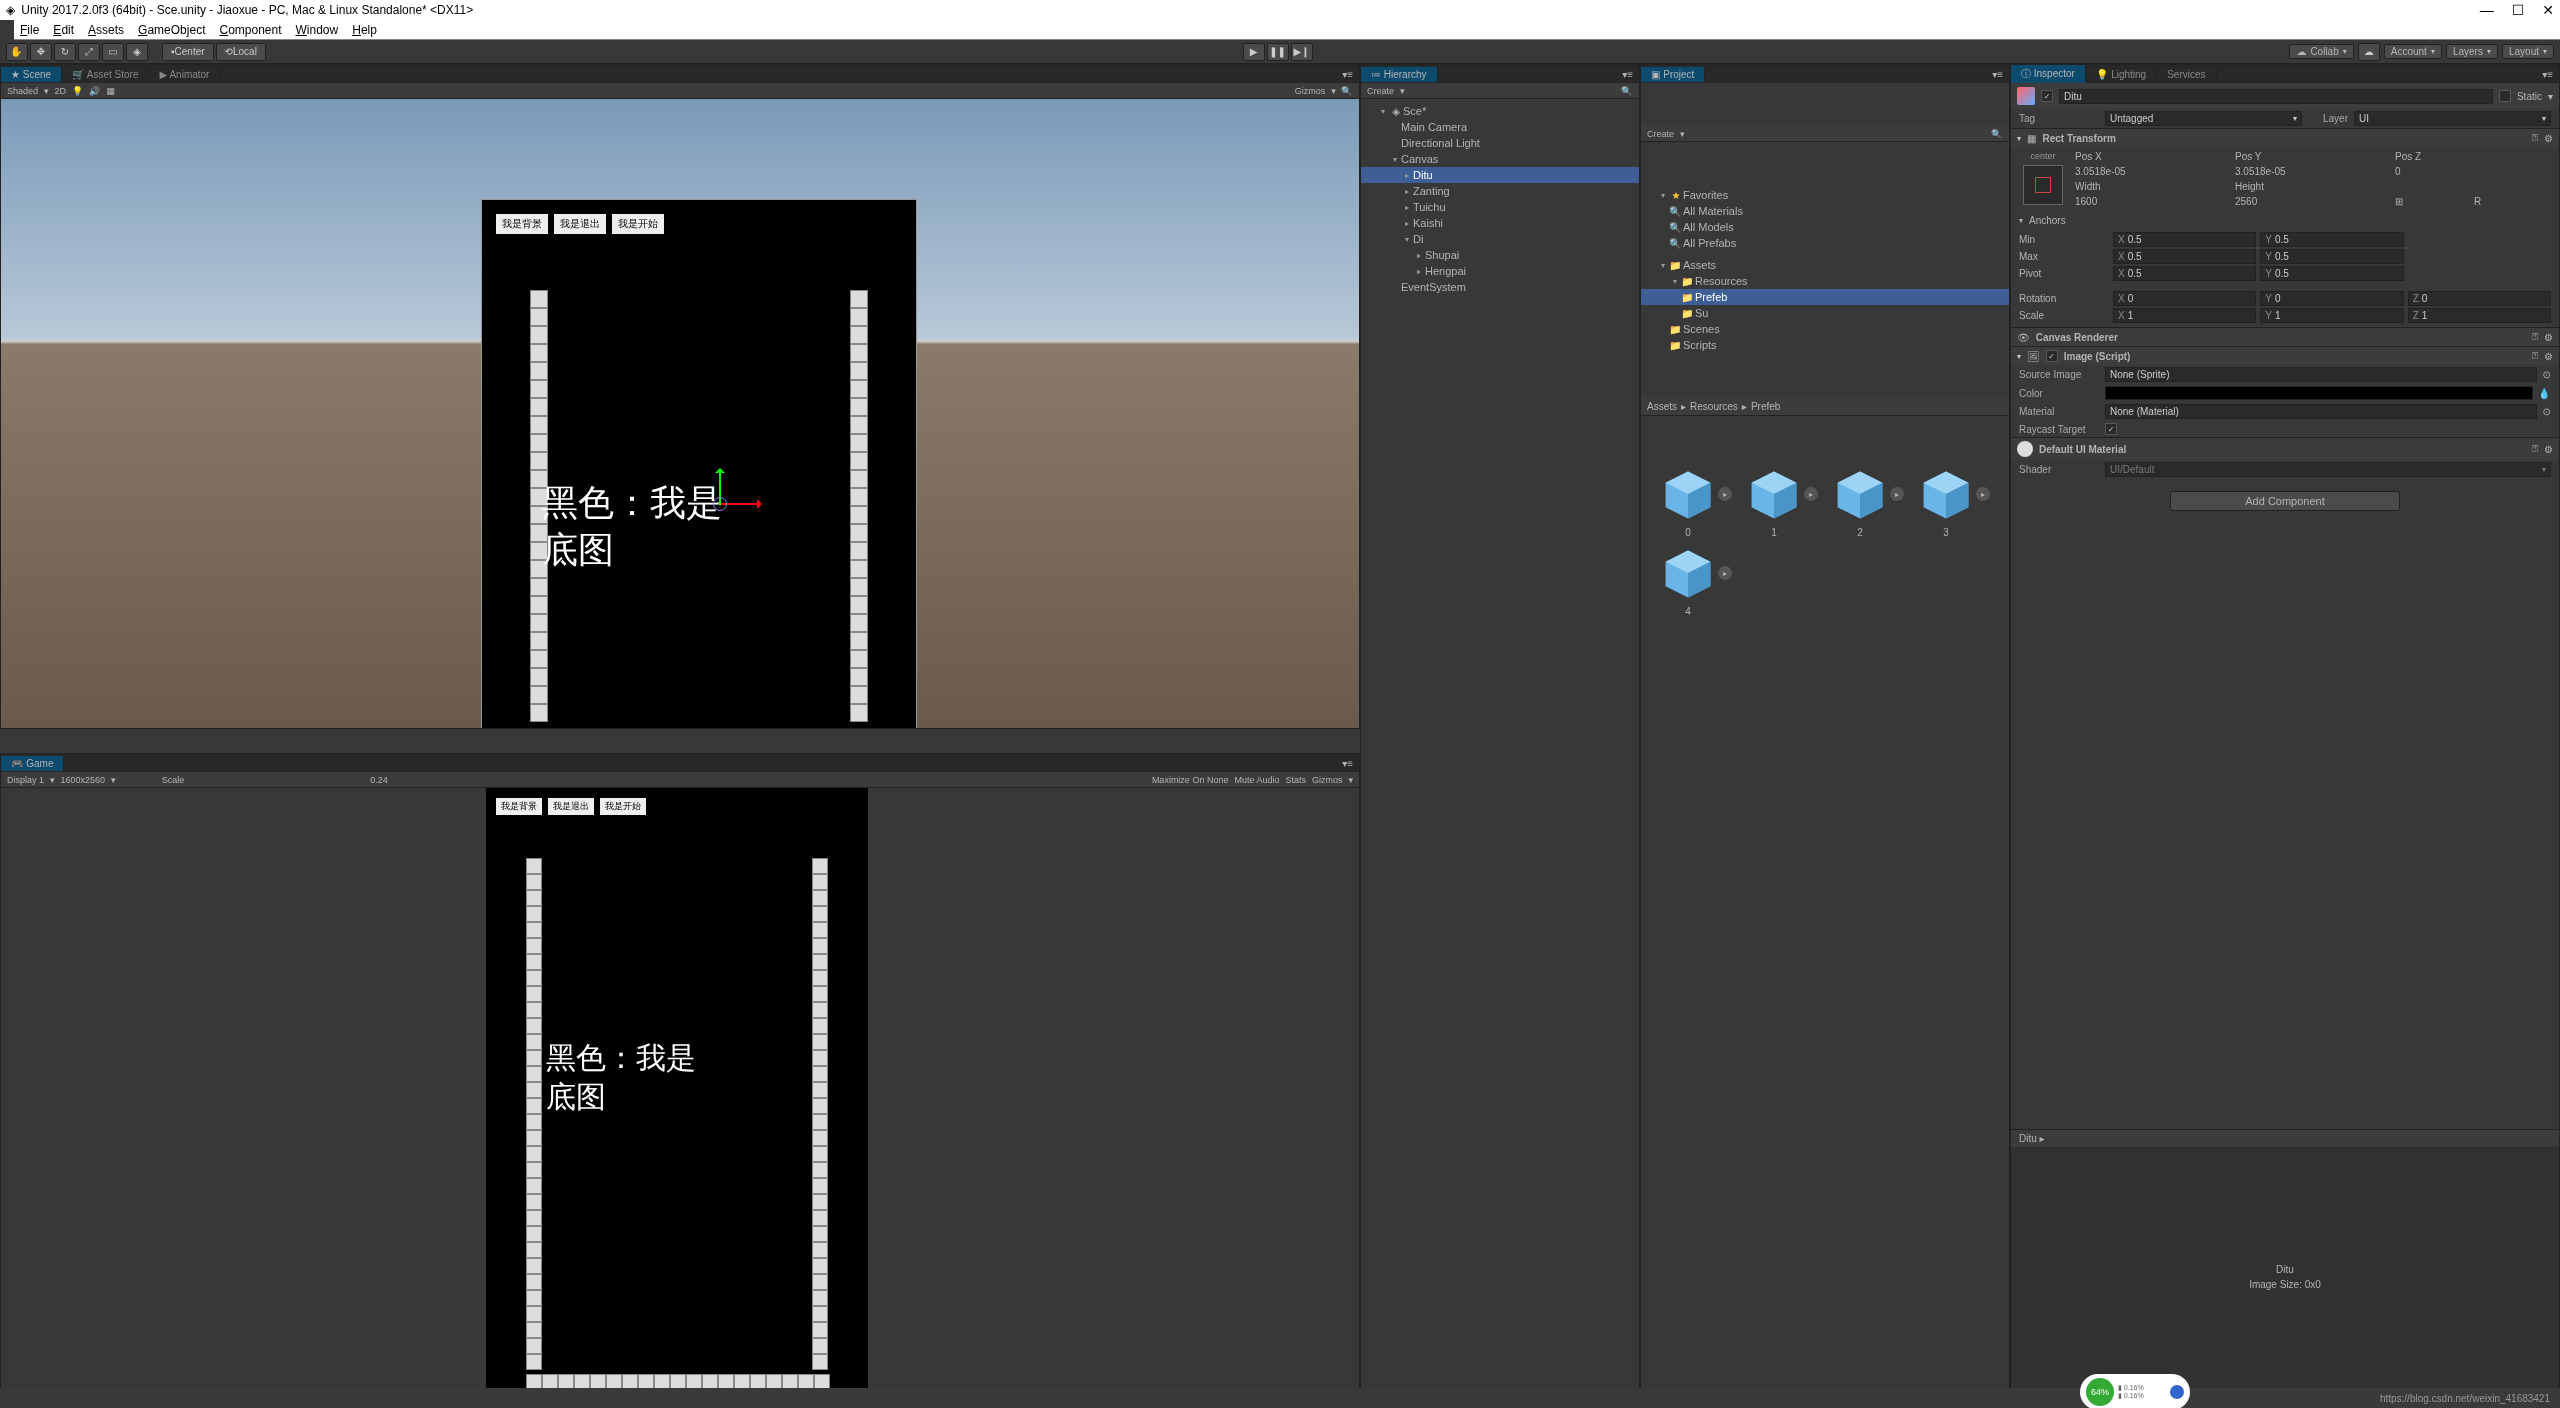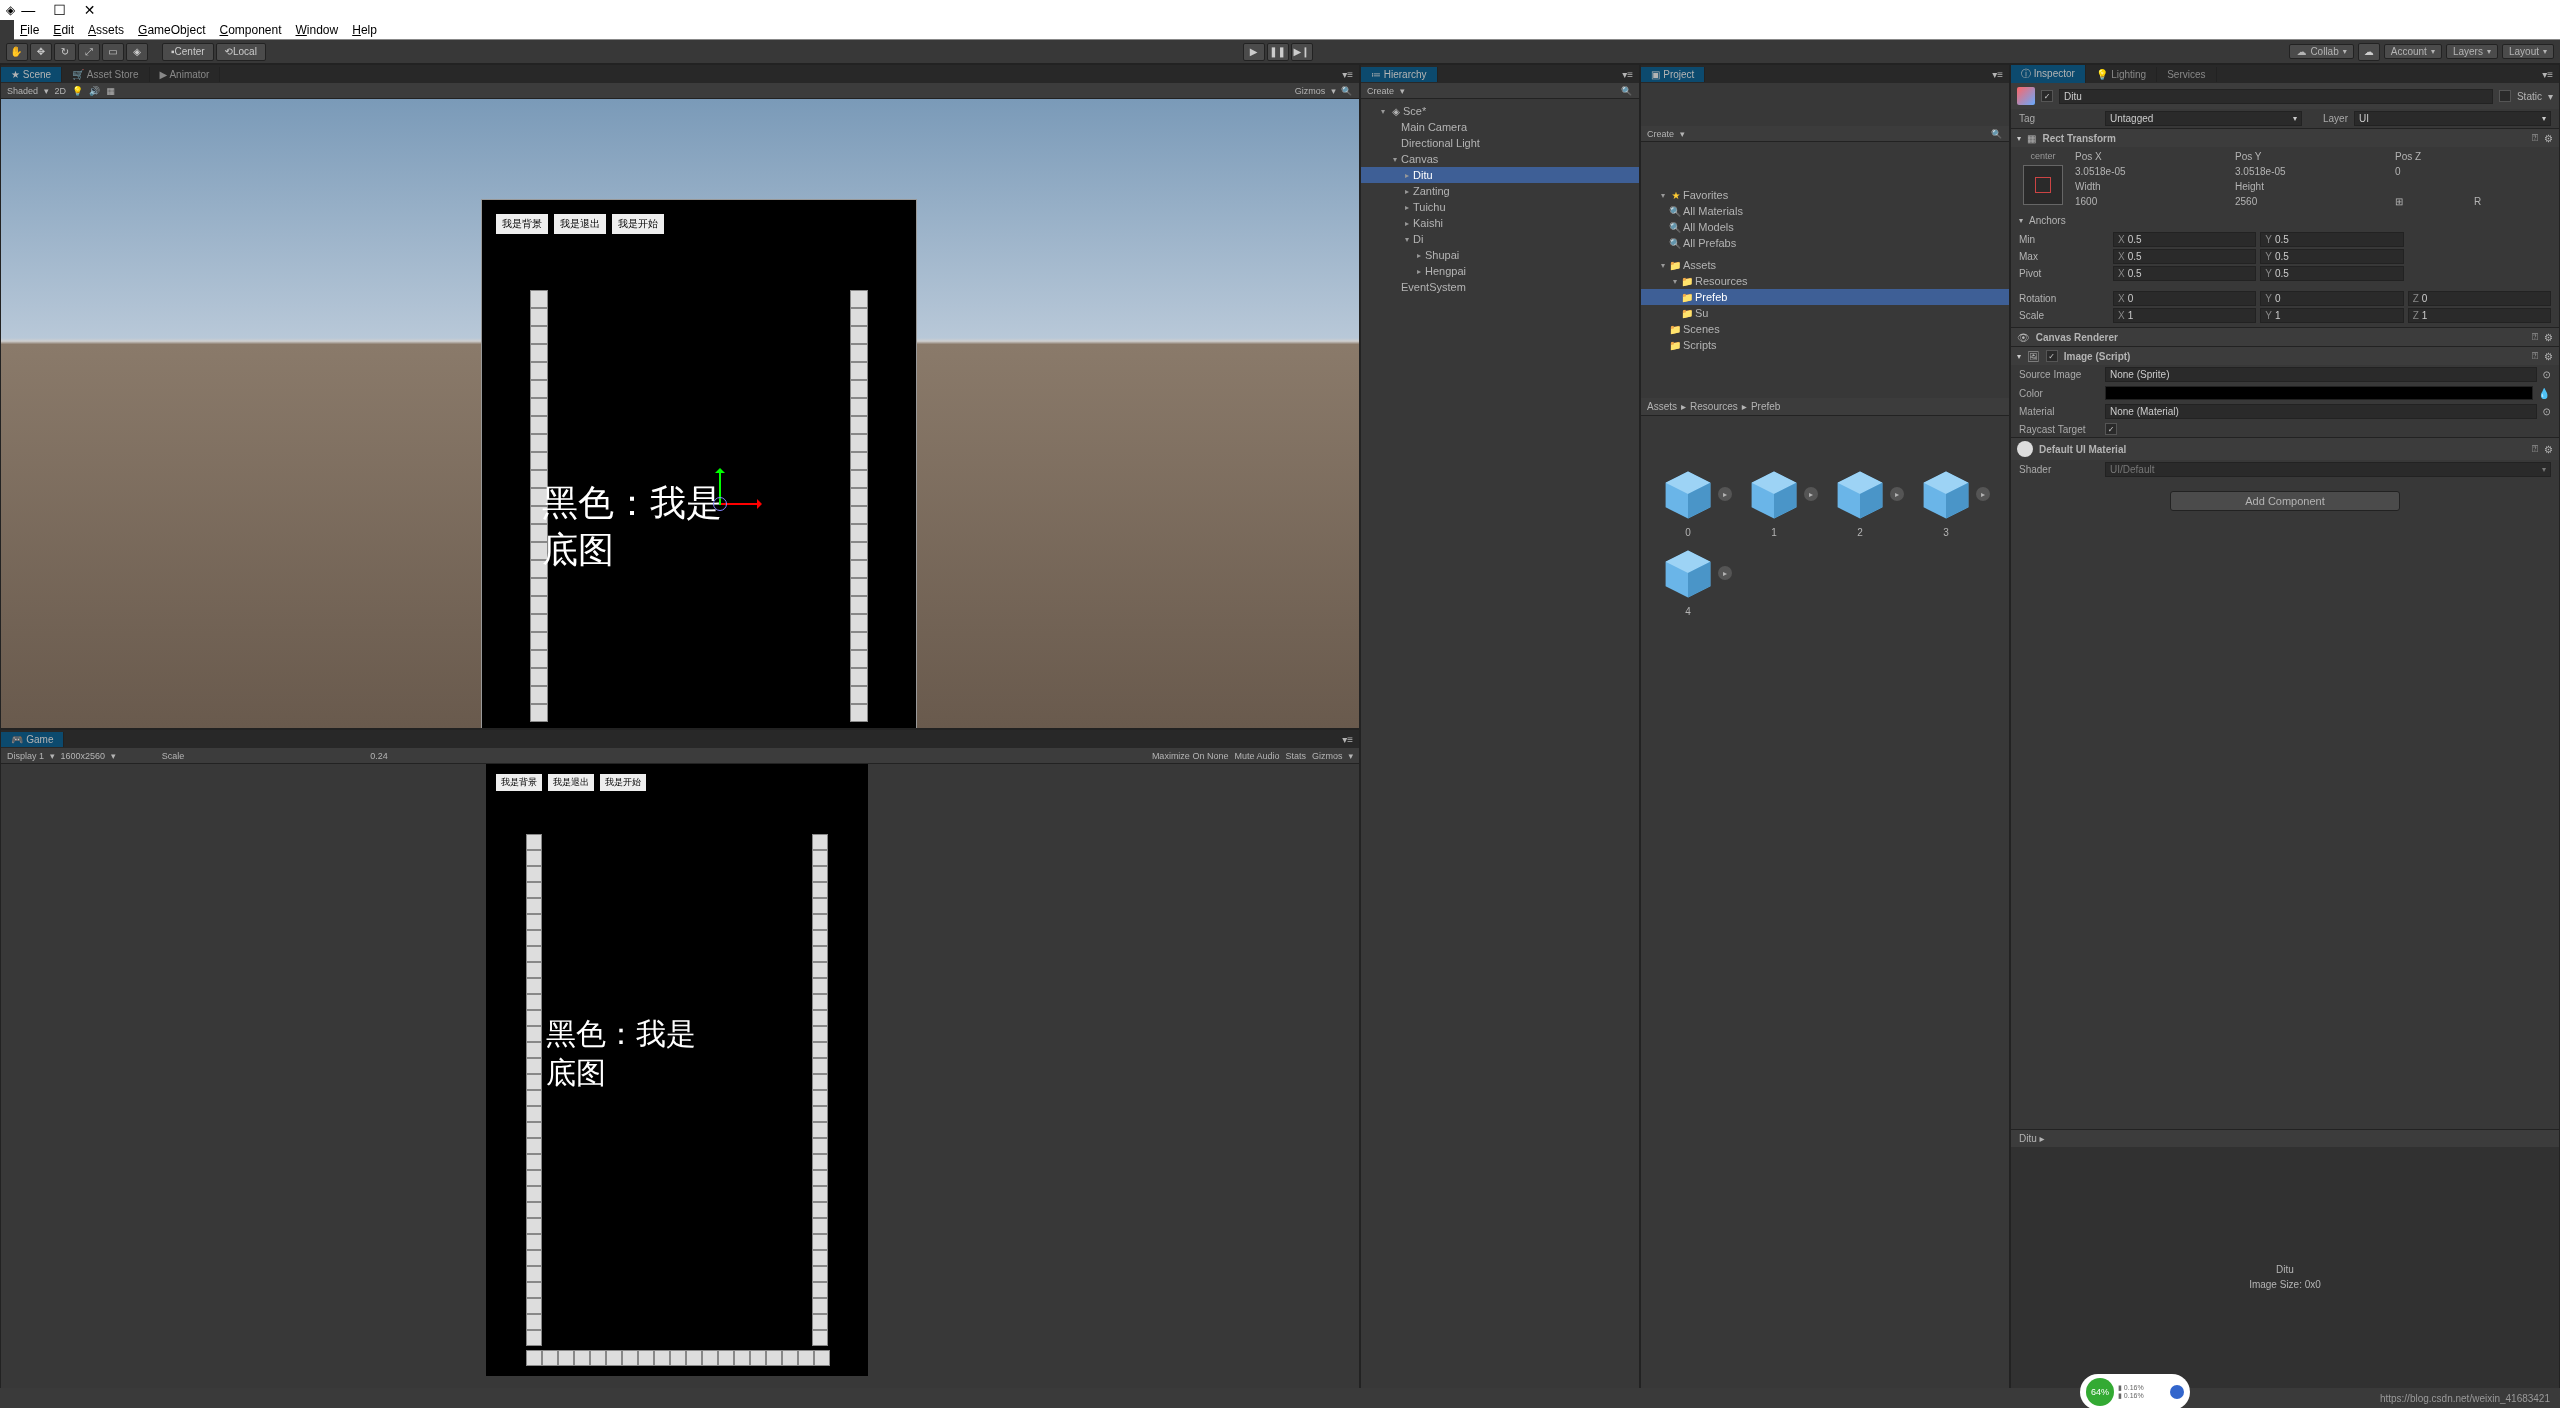--- a/index.html
+++ b/index.html
@@ -41,21 +41,21 @@
 .scene-canvas .block { width: 18px; height: 18px; background: #ddd; border: 1px solid #888; }
 .scene-canvas .maintext { position: absolute; left: 60px; top: 280px; color: #fff; font-size: 36px; line-height: 1.3; }
 .scene-gizmo { position: absolute; left: 690px; top: 370px; width: 60px; height: 60px; }
 .scene-gizmo .axis-y { position: absolute; left: 28px; top: 0; width: 2px; height: 36px; background: #0f0; }
 .scene-gizmo .axis-y::before { content: ""; position: absolute; top: -6px; left: -4px; border: 5px solid transparent; border-bottom-color: #0f0; }
 .scene-gizmo .axis-x { position: absolute; left: 30px; top: 34px; width: 40px; height: 2px; background: #f00; }
 .scene-gizmo .axis-x::before { content: ""; position: absolute; right: -6px; top: -4px; border: 5px solid transparent; border-left-color: #f00; }
 .scene-gizmo .center { position: absolute; left: 22px; top: 28px; width: 14px; height: 14px; border: 1px solid #88f; border-radius: 50%; }
 
 
-.game-panel { grid-column: 1; grid-row: 2; }
+.game-panel { grid-column: 1; grid-row: 2; margin-top: 24px; }
 .game-view { width: 100%; height: 100%; background: #383838; position: relative; }
 .game-canvas { position: absolute; left: 485px; top: 0; width: 382px; height: 612px; background: #000; }
 .game-canvas .btn-row { display: flex; gap: 6px; padding: 10px; }
 .game-canvas .mini-btn { background: #eee; color: #000; font-size: 9px; padding: 2px 5px; }
 .game-canvas .blocks-col { position: absolute; top: 70px; width: 16px; display: flex; flex-direction: column; }
 .game-canvas .blocks-col.left { left: 40px; }
 .game-canvas .blocks-col.right { right: 40px; }
 .game-canvas .blocks-row { position: absolute; bottom: 10px; left: 40px; right: 40px; display: flex; }
 .game-canvas .block { width: 16px; height: 16px; background: #ddd; border: 1px solid #888; flex-shrink: 0; }
 .game-canvas .maintext { position: absolute; left: 60px; top: 250px; color: #fff; font-size: 30px; line-height: 1.3; }
@@ -114,20 +114,21 @@
 .footer .badge { position: absolute; left: 2080px; width: 110px; height: 36px; background: #fff; border-radius: 18px; bottom: -2px; display: flex; align-items: center; padding: 0 6px; gap: 4px; }
 .footer .badge .circle { width: 28px; height: 28px; border-radius: 50%; background: #3a3; color: #fff; display: flex; align-items: center; justify-content: center; font-size: 9px; }
 
 .checkbox { width: 12px; height: 12px; background: #2a2a2a; border: 1px solid #555; display: inline-flex; align-items: center; justify-content: center; font-size: 8px; color: #ccc; }
 </style>
 </head>
 <body>
 
 <div class="titlebar">
   <span style="margin-right:6px">◈</span>
+  <span class="title-text">Unity 2017.2.0f3 (64bit) - Sce.unity - Jiaoxue - PC, Mac &amp; Linux Standalone* &lt;DX11&gt;</span>
   <div class="win-controls">
     <span>—</span>
     <span>☐</span>
     <span>✕</span>
   </div>
 </div>
 
 <div class="menubar">
   <span><u>F</u>ile</span>
   <span><u>E</u>dit</span>

